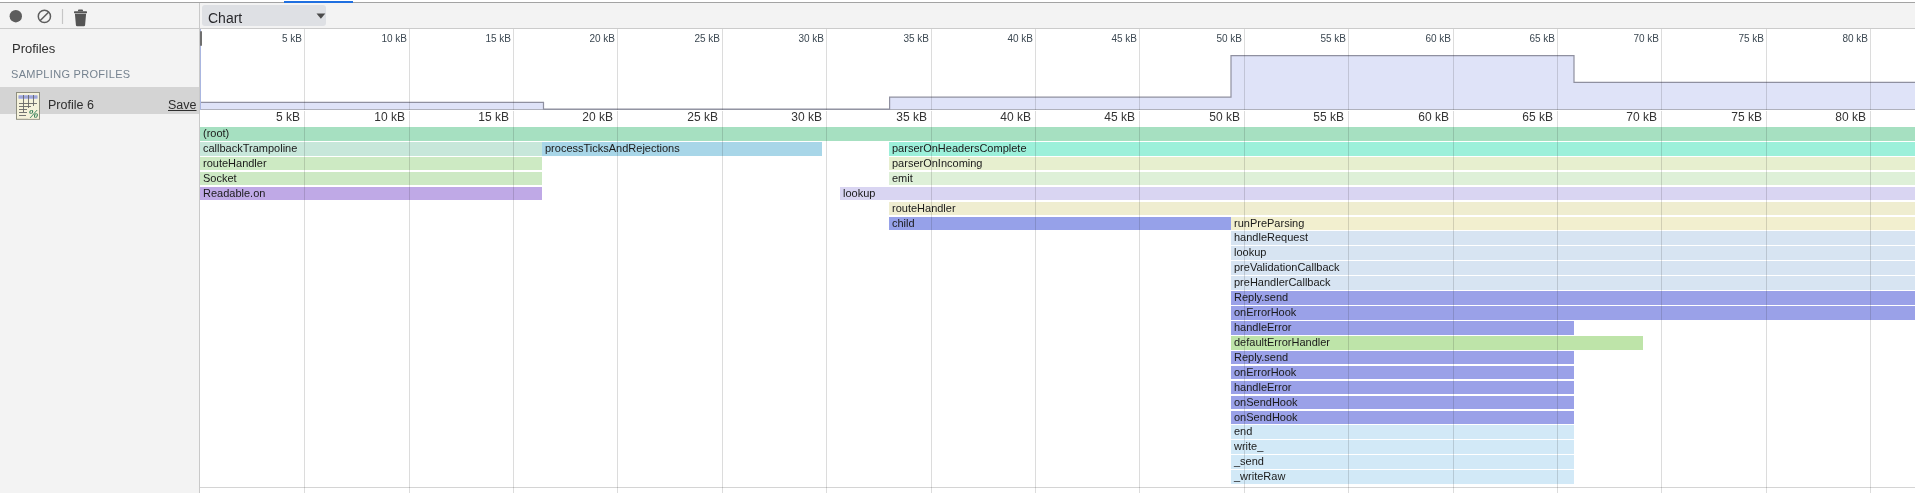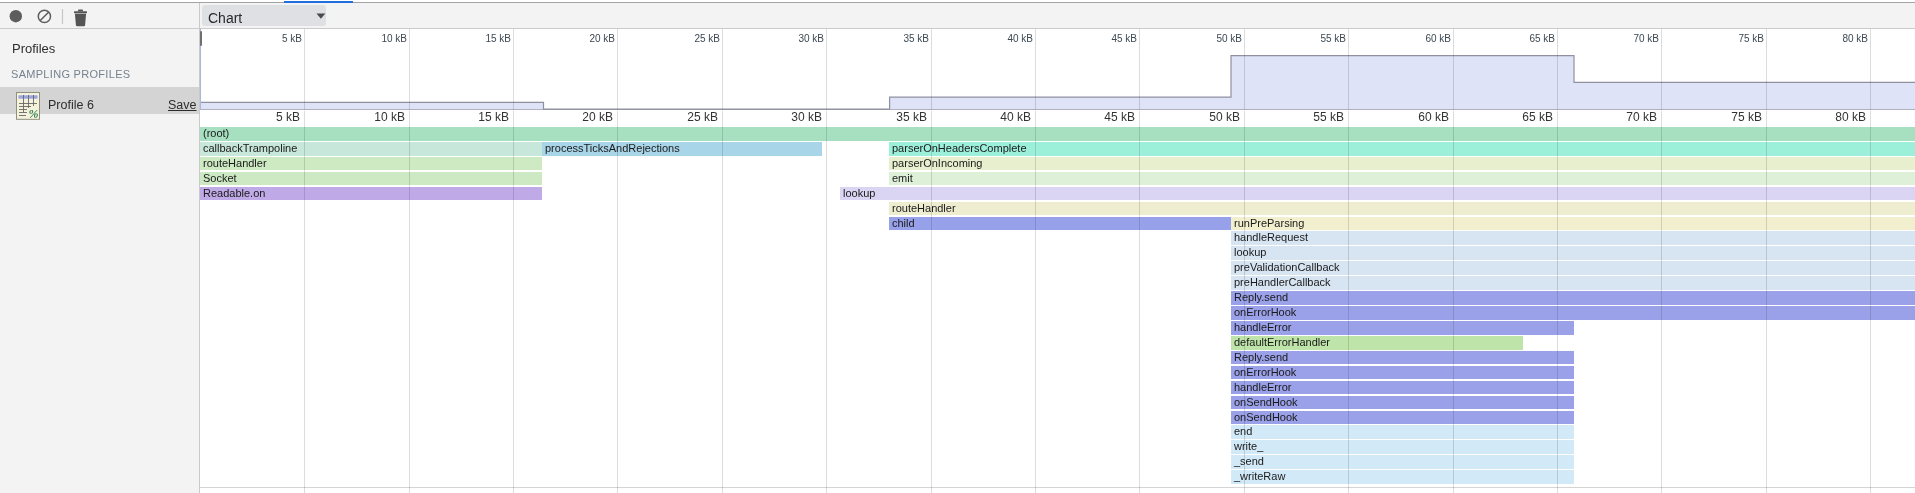--- a/index.html
+++ b/index.html
@@ -143,21 +143,21 @@
 <div class="bar" style="left:889px;top:201.6px;width:1026px;background:#efedd0">routeHandler</div>
 <div class="bar" style="left:889px;top:216.5px;width:342px;background:#96a1e9">child</div>
 <div class="bar" style="left:1231px;top:216.5px;width:684px;background:#f2efcf">runPreParsing</div>
 <div class="bar" style="left:1231px;top:231.4px;width:684px;background:#d7e4f2">handleRequest</div>
 <div class="bar" style="left:1231px;top:246.4px;width:684px;background:#d7e4f2">lookup</div>
 <div class="bar" style="left:1231px;top:261.3px;width:684px;background:#d7e4f2">preValidationCallback</div>
 <div class="bar" style="left:1231px;top:276.2px;width:684px;background:#d7e4f2">preHandlerCallback</div>
 <div class="bar" style="left:1231px;top:291.1px;width:684px;background:#9aa1e8">Reply.send</div>
 <div class="bar" style="left:1231px;top:306.0px;width:684px;background:#9aa1e8">onErrorHook</div>
 <div class="bar" style="left:1231px;top:321.0px;width:343px;background:#9aa1e8">handleError</div>
-<div class="bar" style="left:1231px;top:335.9px;width:292px;background:#bee4a9">defaultErrorHandler</div>
+<div class="bar" style="left:1231px;top:335.9px;width:412px;background:#bee4a9">defaultErrorHandler</div>
 <div class="bar" style="left:1231px;top:350.8px;width:343px;background:#9aa1e8">Reply.send</div>
 <div class="bar" style="left:1231px;top:365.7px;width:343px;background:#9aa1e8">onErrorHook</div>
 <div class="bar" style="left:1231px;top:380.6px;width:343px;background:#9aa1e8">handleError</div>
 <div class="bar" style="left:1231px;top:395.6px;width:343px;background:#9aa1e8">onSendHook</div>
 <div class="bar" style="left:1231px;top:410.5px;width:343px;background:#9aa1e8">onSendHook</div>
 <div class="bar" style="left:1231px;top:425.4px;width:343px;background:#d2e9f7">end</div>
 <div class="bar" style="left:1231px;top:440.3px;width:343px;background:#d2e9f7">write_</div>
 <div class="bar" style="left:1231px;top:455.2px;width:343px;background:#d2e9f7">_send</div>
 <div class="bar" style="left:1231px;top:470.2px;width:343px;background:#d2e9f7">_writeRaw</div>
 <div style="position:absolute;left:200px;top:487px;width:1715px;height:1px;background:#d4d4d4"></div>

